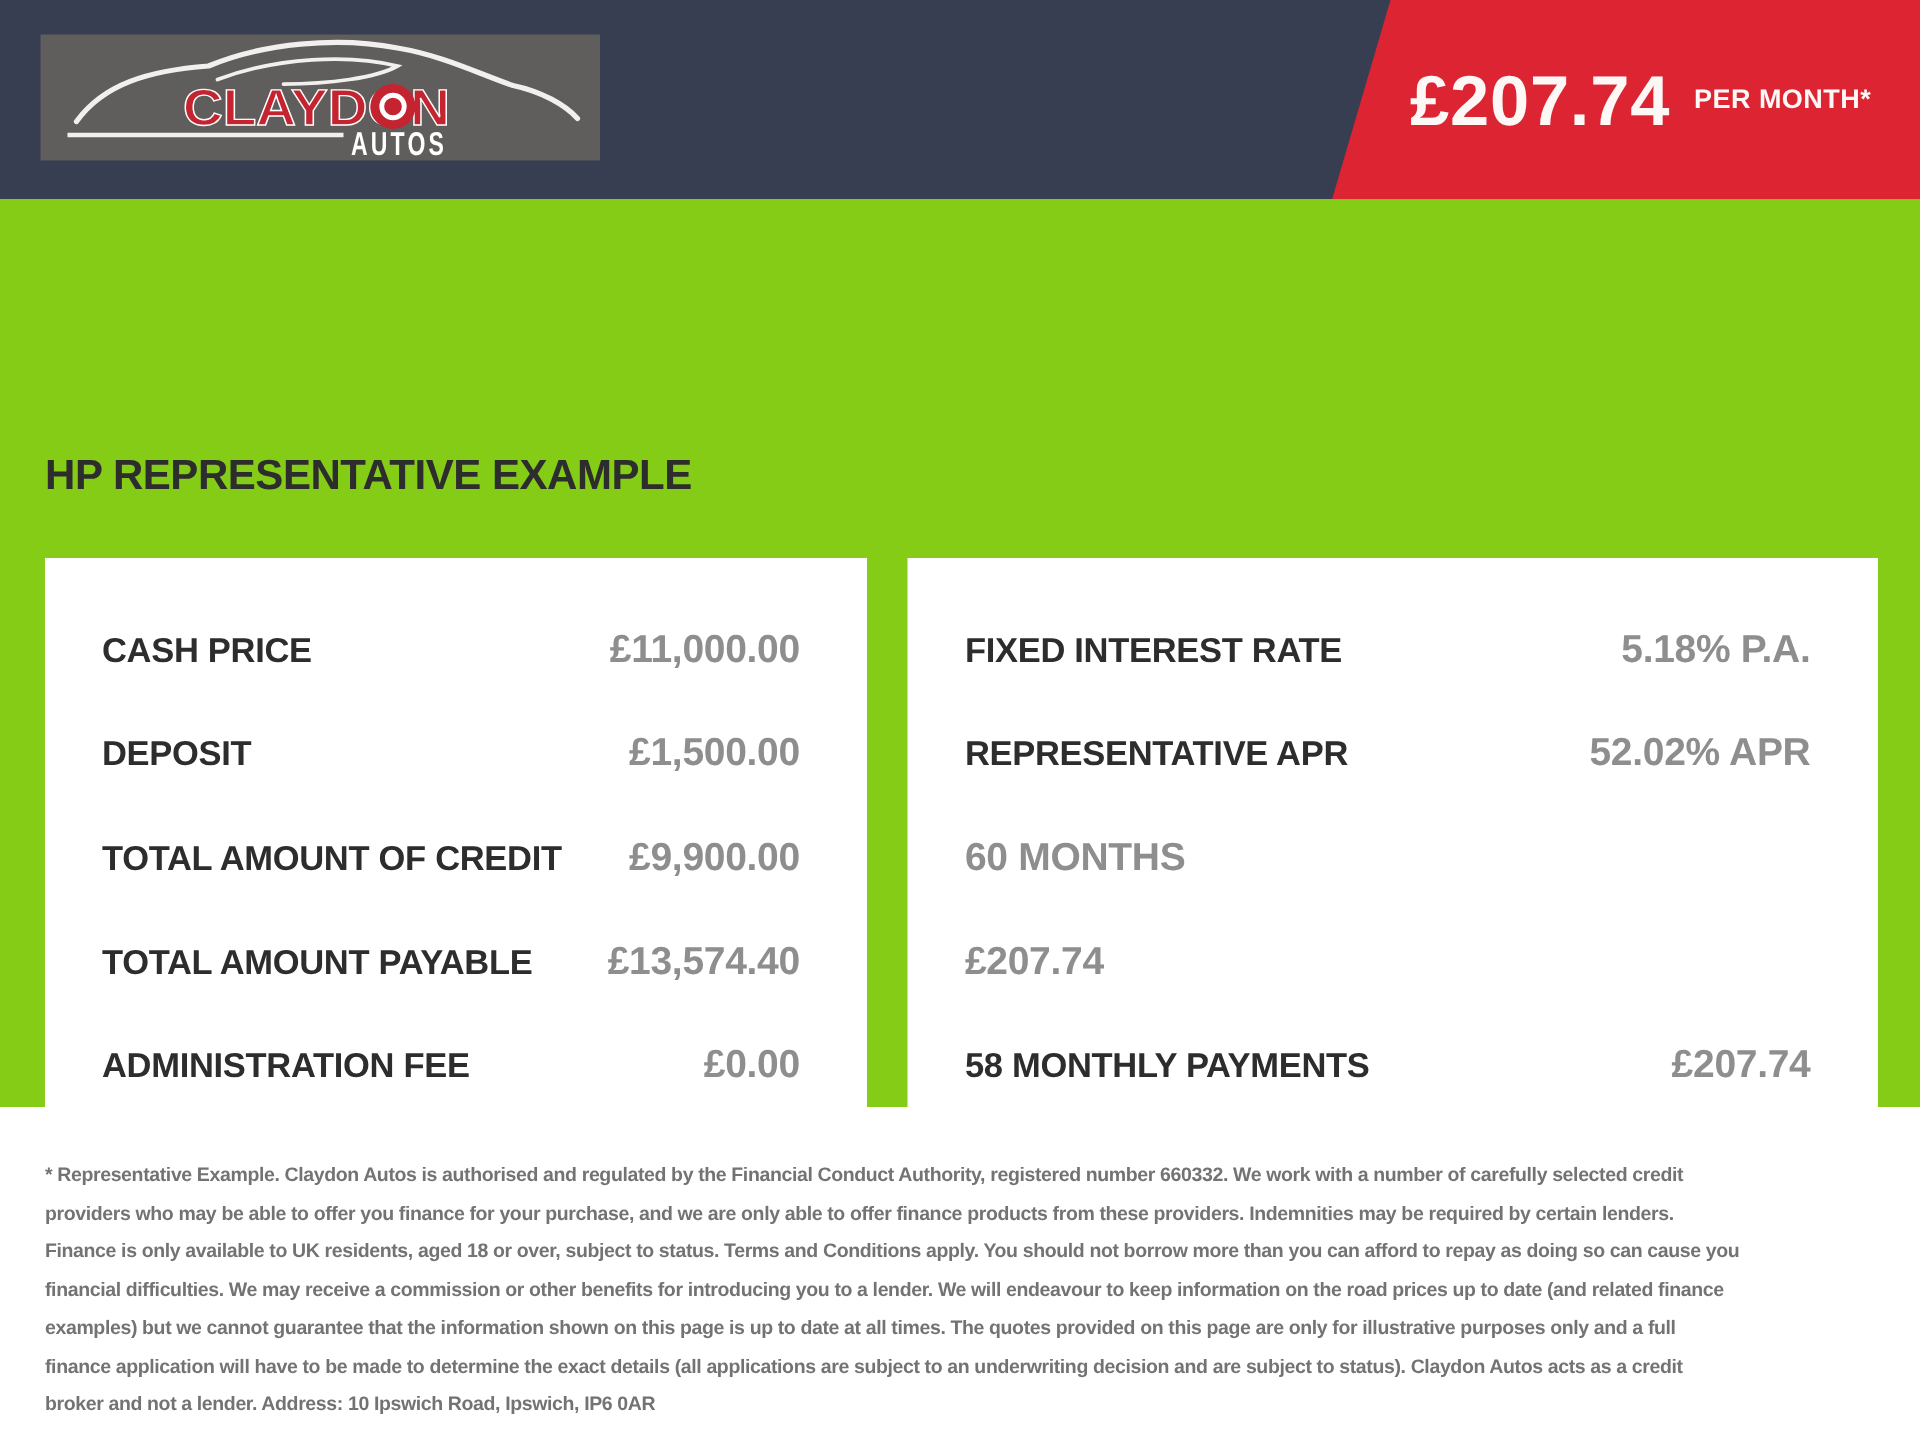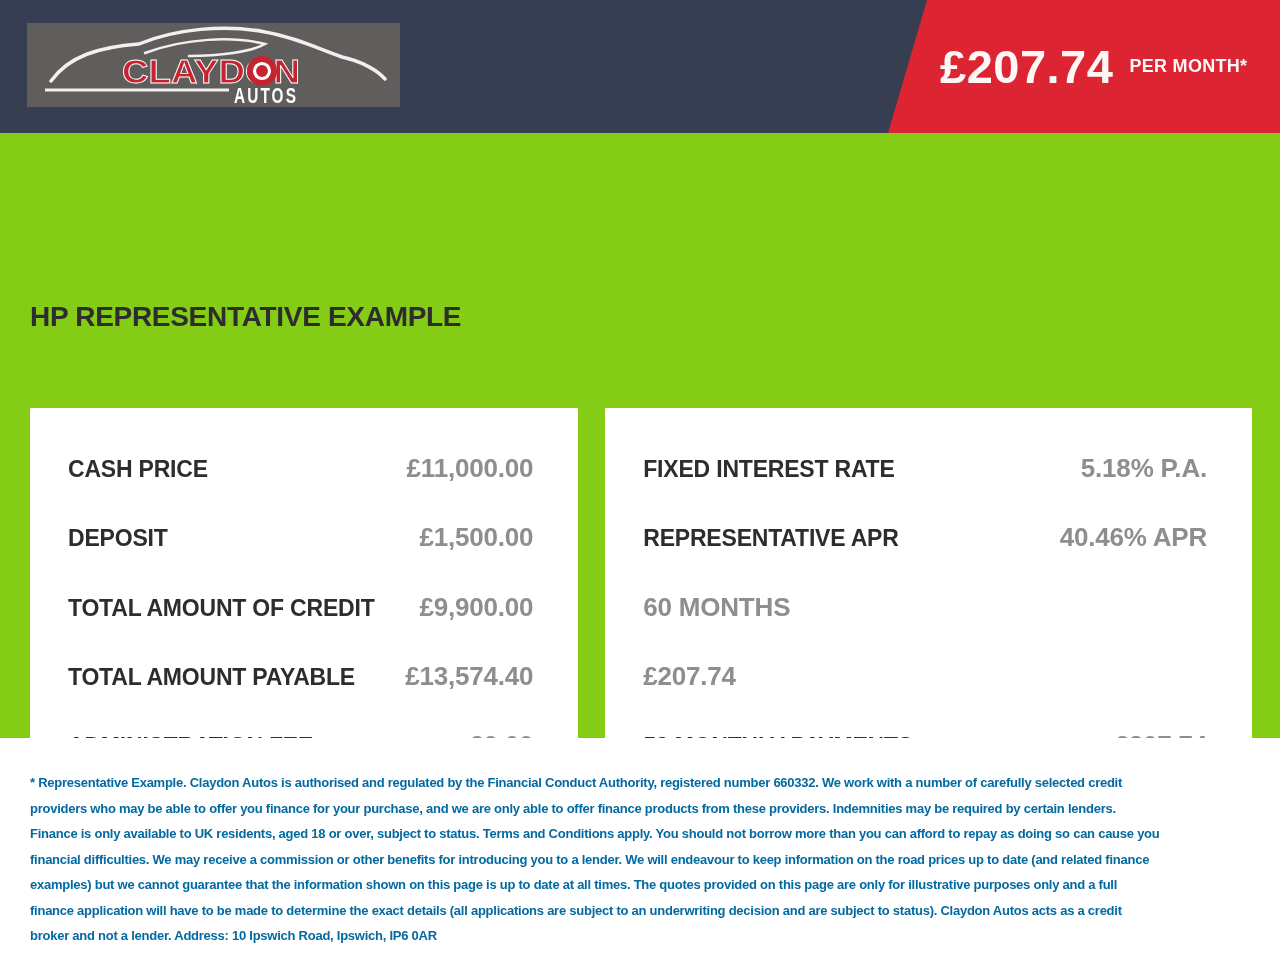--- a/index.html
+++ b/index.html
@@ -67,21 +67,20 @@
     font-size: 28px;
     font-weight: 700;
     letter-spacing: -0.3px;
   }
   .cards {
     position: absolute;
     left: 30px; top: 239px;
     width: 1222px;
     display: flex;
     gap: 27px;
-    margin-top: 36px;
   }
   .card {
     background: #ffffff;
     height: 468px;
     padding: 26px 45px 26px 38px;
     display: flex;
     flex-direction: column;
     justify-content: space-around;
   }
   .card.left  { width: 598px; }
@@ -108,21 +107,21 @@
   .footer {
     width: 1280px;
     height: 222px;
     background: #ffffff;
     position: relative;
   }
   .disclaimer {
     position: absolute;
     left: 30px; top: 32px;
     width: 1130px;
-    color: #0369a1;
+    color: #737373;
     font-size: 13px;
     font-weight: 700;
     letter-spacing: -0.25px;
     line-height: 25.5px;
   }
 
   
   .logo-svg { width: 100%; height: 100%; display: block; }
 </style>
 </head>
@@ -187,21 +186,21 @@
       </div>
     </div>
 
     <div class="card right">
       <div class="finance-row">
         <span class="finance-label">FIXED INTEREST RATE</span>
         <span class="finance-value">5.18% P.A.</span>
       </div>
       <div class="finance-row">
         <span class="finance-label">REPRESENTATIVE APR</span>
-        <span class="finance-value">40.46% APR</span>
+        <span class="finance-value">52.02% APR</span>
       </div>
       <div class="finance-row">
         <span class="finance-value">60 MONTHS</span>
       </div>
       <div class="finance-row">
         <span class="finance-value">£207.74</span>
       </div>
       <div class="finance-row">
         <span class="finance-label">58 MONTHLY PAYMENTS</span>
         <span class="finance-value">£207.74</span>

